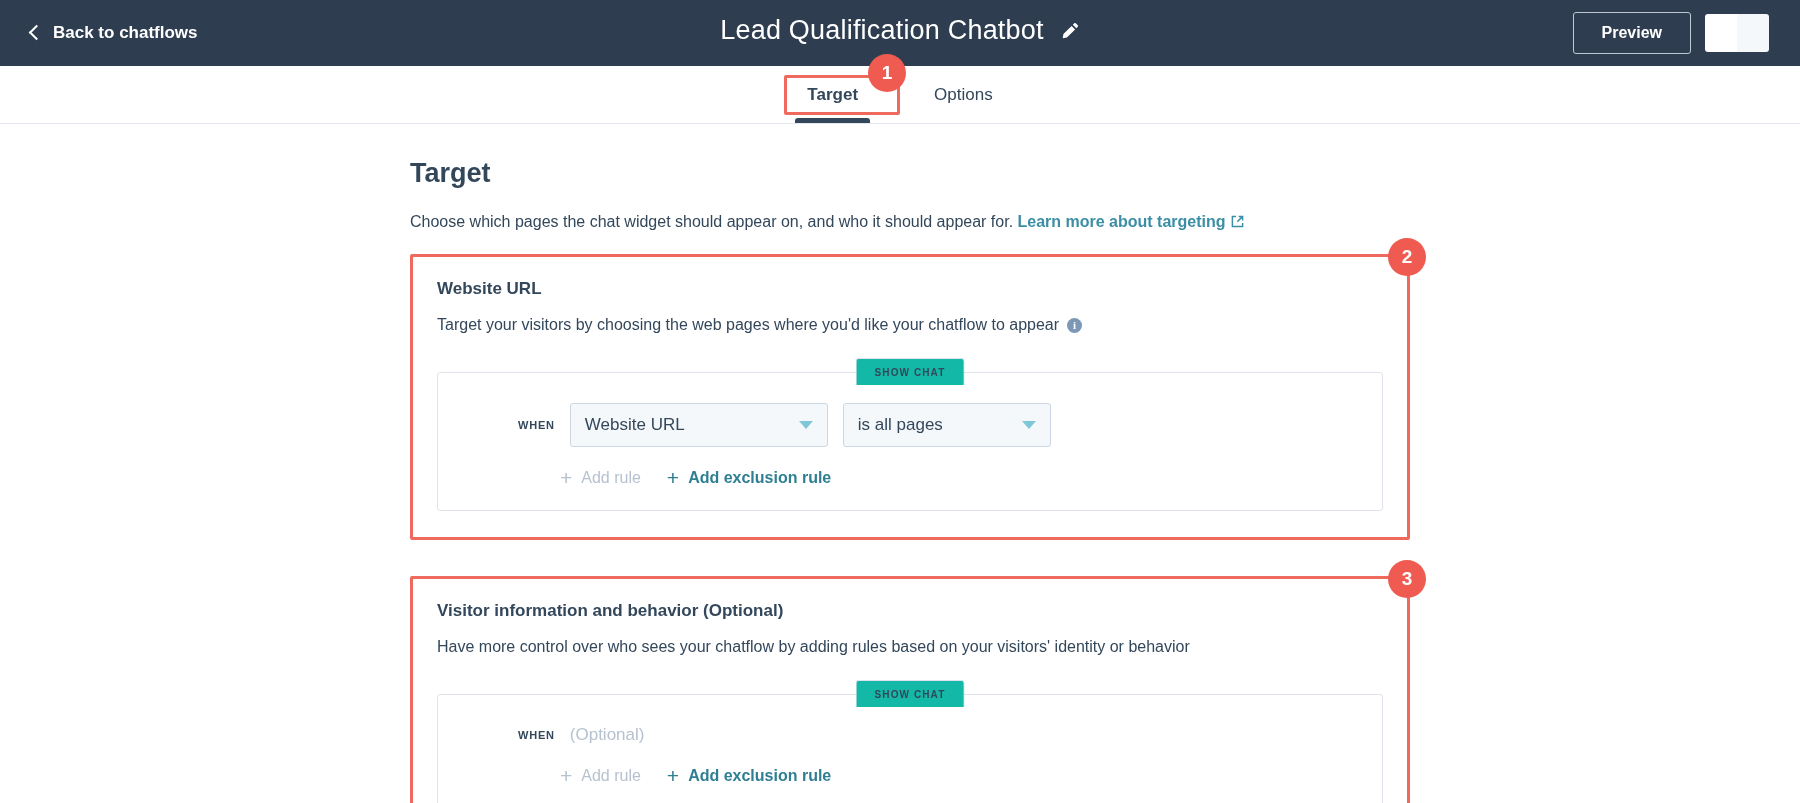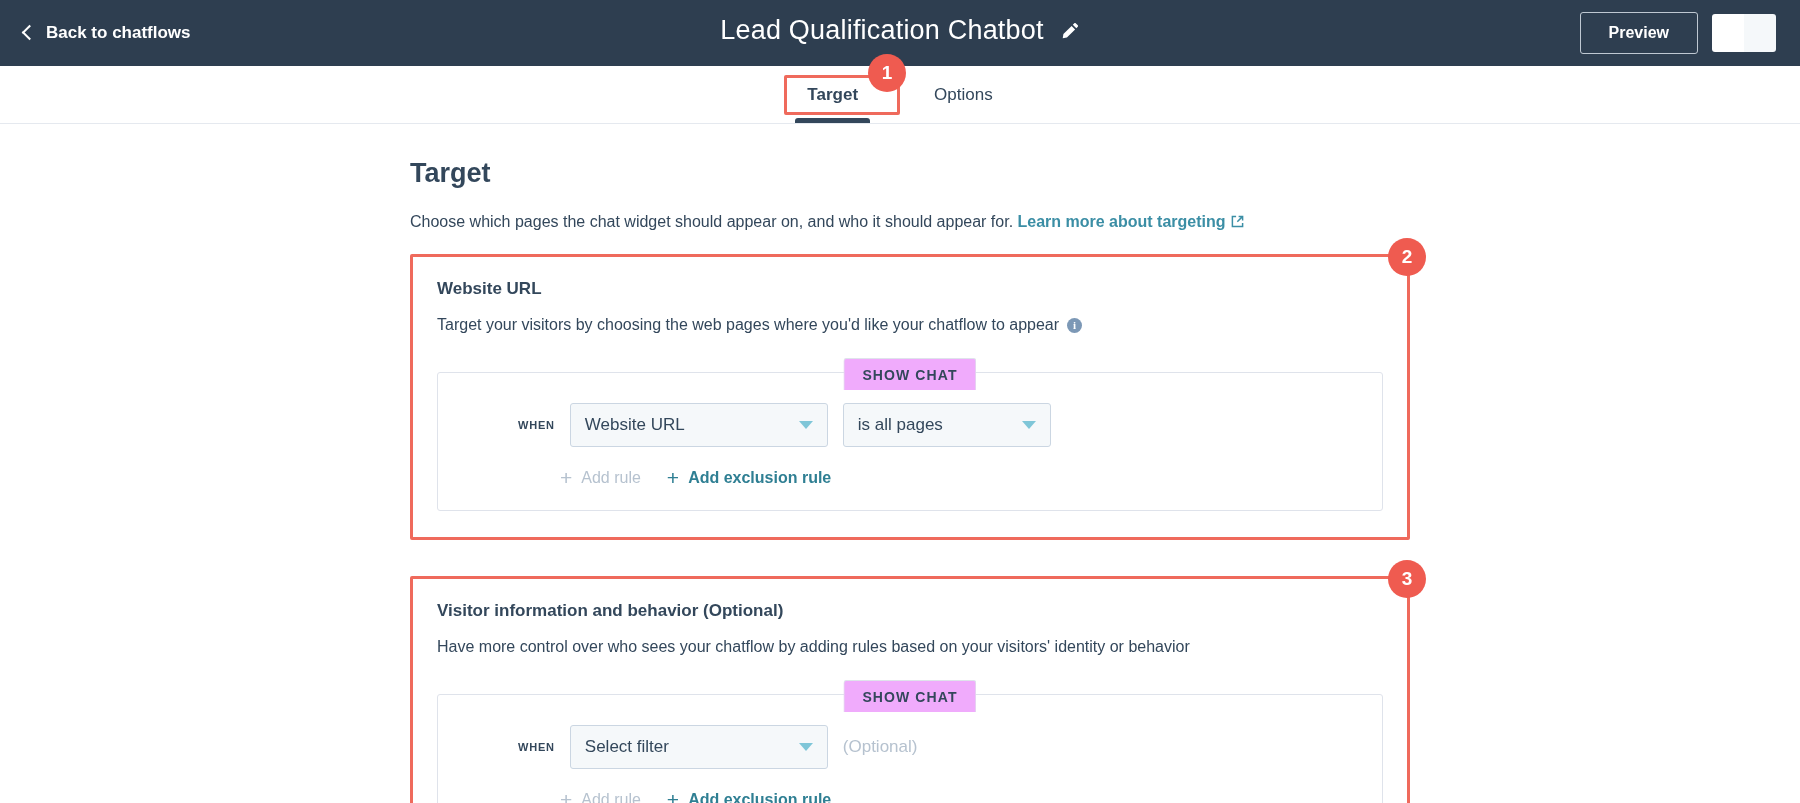--- a/index.html
+++ b/index.html
@@ -10,21 +10,21 @@
     overflow: hidden;
   }
 
   
   .topbar {
     position: relative;
     height: 66px;
     background: #2e3e50;
     display: flex;
     align-items: center;
-    padding: 0 24px;
+    padding: 0 31px;
     gap: 16px;
   }
   .back-link {
     display: flex;
     align-items: center;
     gap: 11px;
     color: #ffffff;
     font-size: 17px;
     font-weight: bold;
     cursor: pointer;
@@ -207,26 +207,26 @@
     cursor: pointer;
   }
 
   
   .rule-outer { position: relative; padding-top: 14px; }
   .tab-label {
     position: absolute;
     top: 0;
     left: 50%;
     transform: translateX(-50%);
-    background: #f0abfc;
+    background: #14b8a6;
     border: 1px solid #dfe3eb;
     border-bottom: none;
     border-radius: 3px 3px 0 0;
     padding: 8px 18px 7px 18px;
-    font-size: 14px;
+    font-size: 10px;
     font-weight: bold;
     letter-spacing: 1.1px;
     color: #33475b;
     z-index: 3;
   }
   .rule-box {
     border: 1px solid #dfe3eb;
     border-radius: 3px;
     padding: 30px 24px 22px 24px;
     position: relative;
@@ -391,24 +391,20 @@
 
       <div class="sec-desc">
         <span>Have more control over who sees your chatflow by adding rules based on your visitors' identity or behavior</span>
       </div>
 
       <div class="rule-outer">
         <div class="tab-label">SHOW CHAT</div>
         <div class="rule-box">
           <div class="rule-row">
             <span class="when">WHEN</span>
-            <div class="select wide">
-              <span>Select filter</span>
-              <span class="caret"></span>
-            </div>
             <span class="optional-hint">(Optional)</span>
           </div>
           <div class="rule-actions">
             <div class="act disabled">
               <span class="plus">+</span>
               <span>Add rule</span>
             </div>
             <div class="act active">
               <span class="plus">+</span>
               <span>Add exclusion rule</span>

